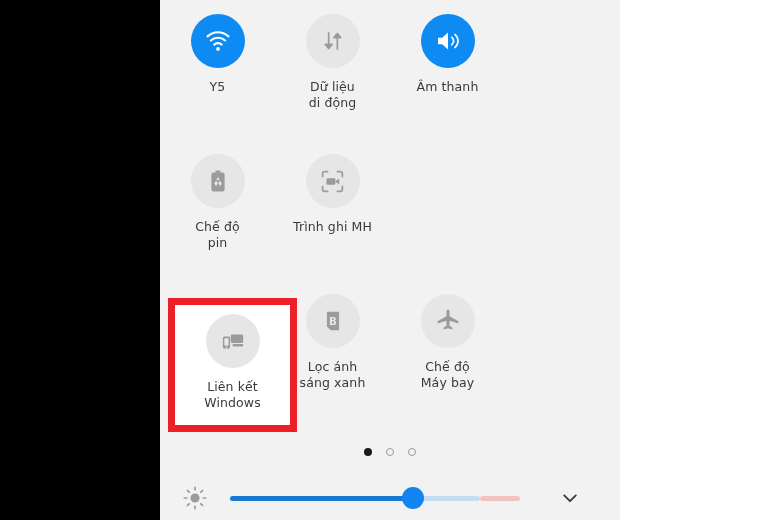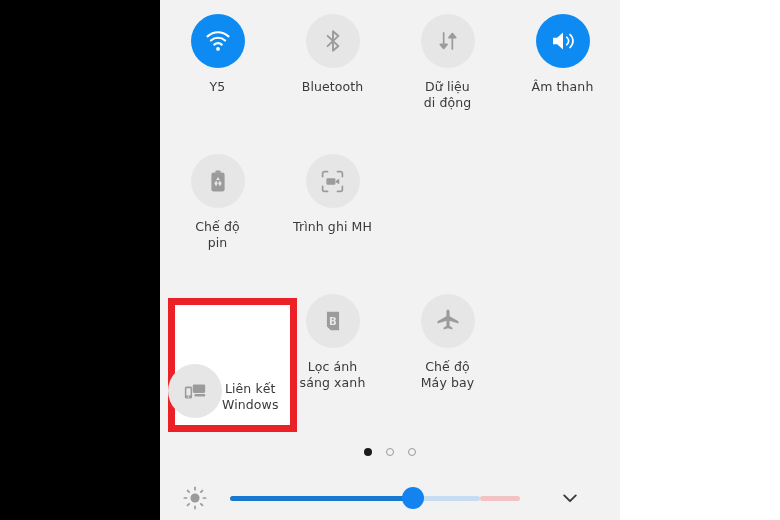--- a/index.html
+++ b/index.html
@@ -77,21 +77,21 @@
     border: 7px solid #ec2027;
     background: #ffffff;
     z-index: 5;
   }
   #hl-tile {
     position: absolute;
     left: 8px; top: 298px;
     width: 129px; height: 170px;
     z-index: 6;
     display: flex;
-    flex-direction: row;
+    flex-direction: column;
     align-items: center;
     padding-top: 16px;
   }
 
   
   #dots {
     position: absolute;
     left: 0; top: 448px;
     width: 460px;
     display: flex;
@@ -153,28 +153,20 @@
             <svg class="ico" width="30" height="30" viewBox="0 0 24 24">
               <path d="M3.6 8.3C6 6.2 9 5 12 5s6 1.2 8.4 3.3" fill="none" stroke="#fff" stroke-width="2.1" stroke-linecap="round"></path>
               <path d="M6.3 11.6C7.9 10.2 9.9 9.4 12 9.4s4.1.8 5.7 2.2" fill="none" stroke="#fff" stroke-width="2.1" stroke-linecap="round"></path>
               <path d="M9 14.9c.9-.8 1.9-1.2 3-1.2s2.1.4 3 1.2" fill="none" stroke="#fff" stroke-width="2.1" stroke-linecap="round"></path>
               <circle cx="12" cy="18.3" r="1.5" fill="#fff"></circle>
             </svg>
           </div>
           <div class="label">Y5</div>
         </div>
 
-        <div class="tile">
-          <div class="bubble">
-            <svg class="ico" width="26" height="26" viewBox="0 0 24 24">
-              <path d="M7 7.3l10 9.4L12 21V3l5 4.3L7 16.7" fill="none" stroke="#9b9b9b" stroke-width="1.9" stroke-linejoin="round" stroke-linecap="round"></path>
-            </svg>
-          </div>
-          <div class="label">Bluetooth</div>
-        </div>
 
         <div class="tile">
           <div class="bubble">
             <svg class="ico" width="26" height="26" viewBox="0 0 24 24">
               <path d="M8 4v12.2M8 18.8l-3.1-3.7h6.2z" fill="#9b9b9b" stroke="#9b9b9b" stroke-width="1.7" stroke-linejoin="round"></path>
               <path d="M16 20V7.8M16 5.2l3.1 3.7h-6.2z" fill="#9b9b9b" stroke="#9b9b9b" stroke-width="1.7" stroke-linejoin="round"></path>
             </svg>
           </div>
           <div class="label">Dữ liệu<br>di động</div>
         </div>

